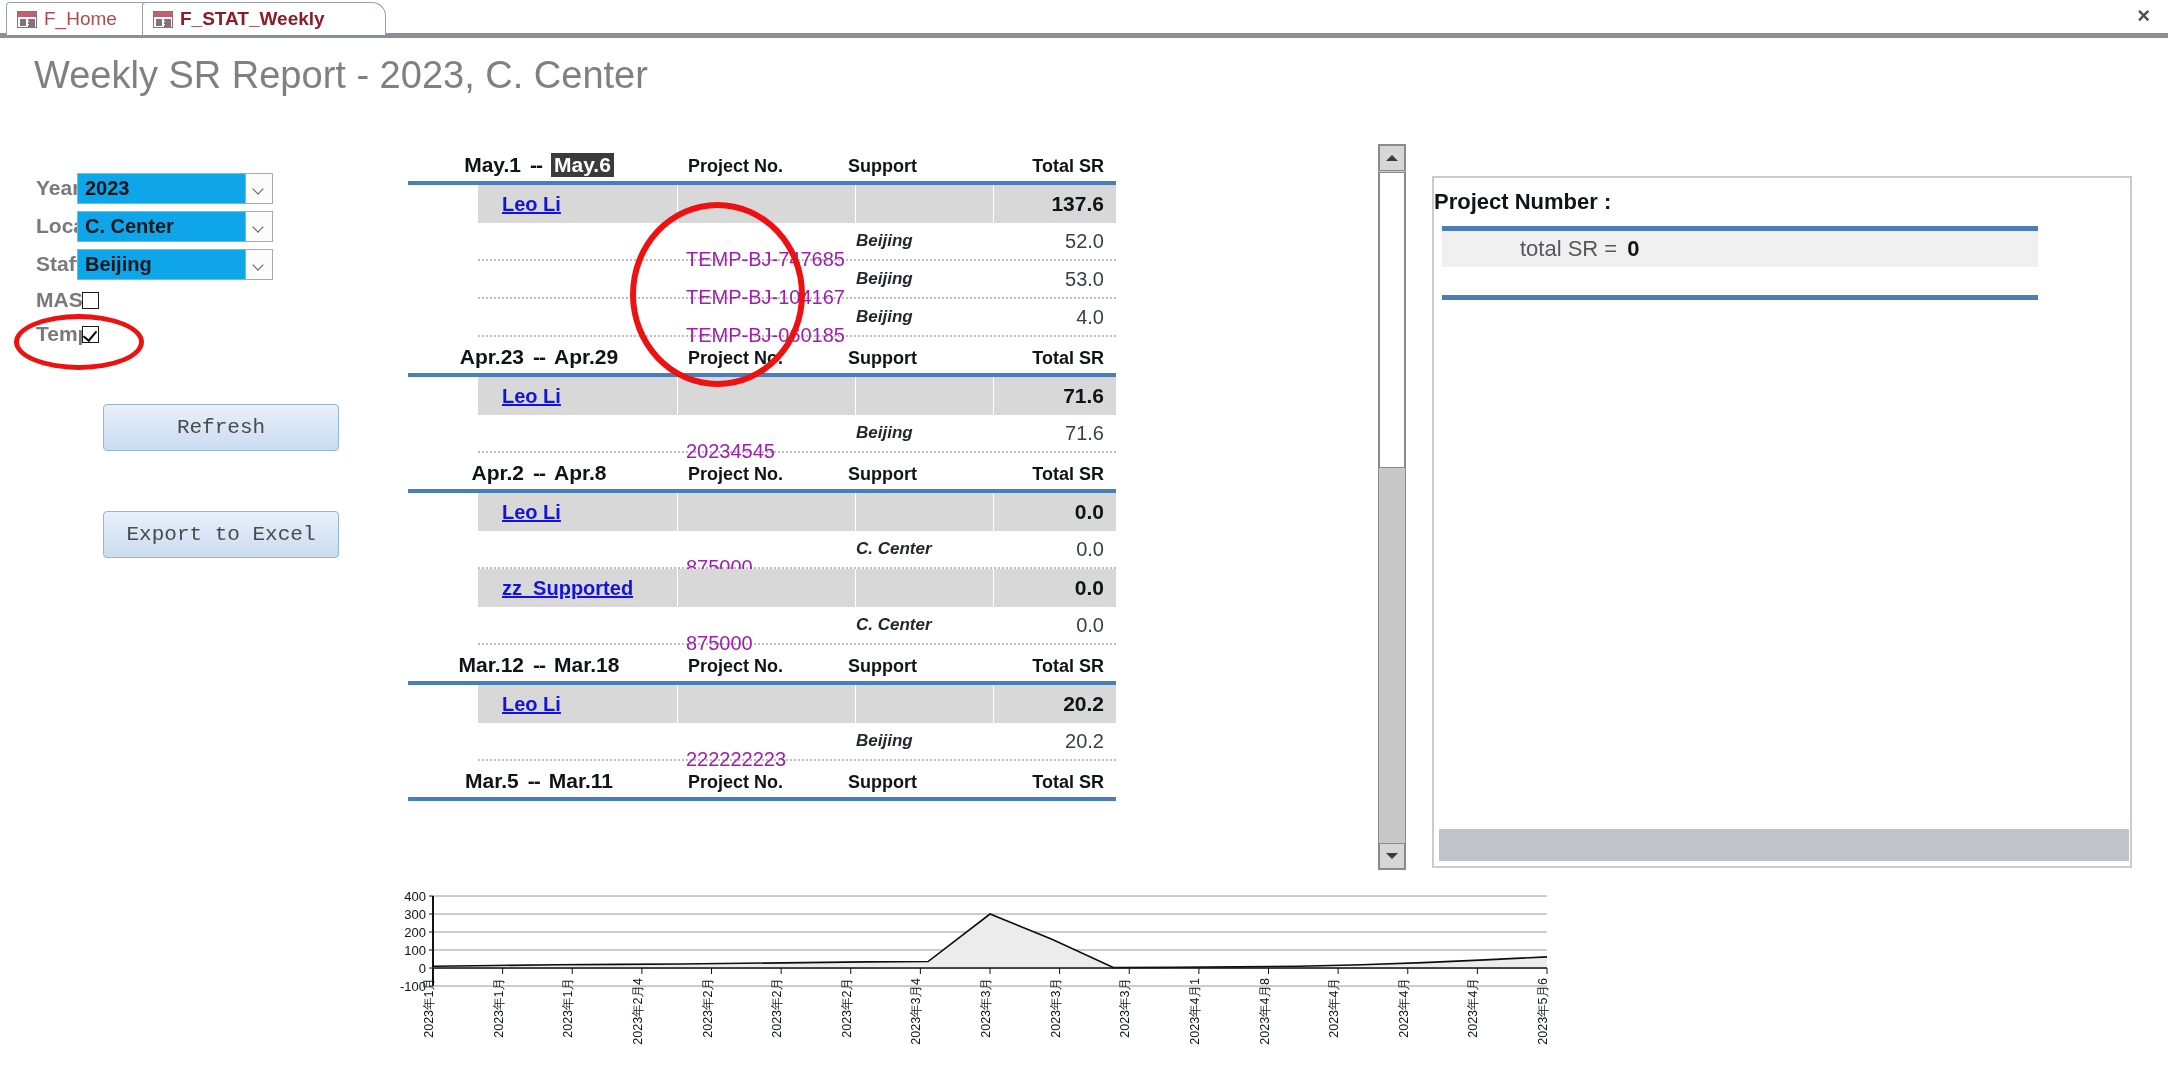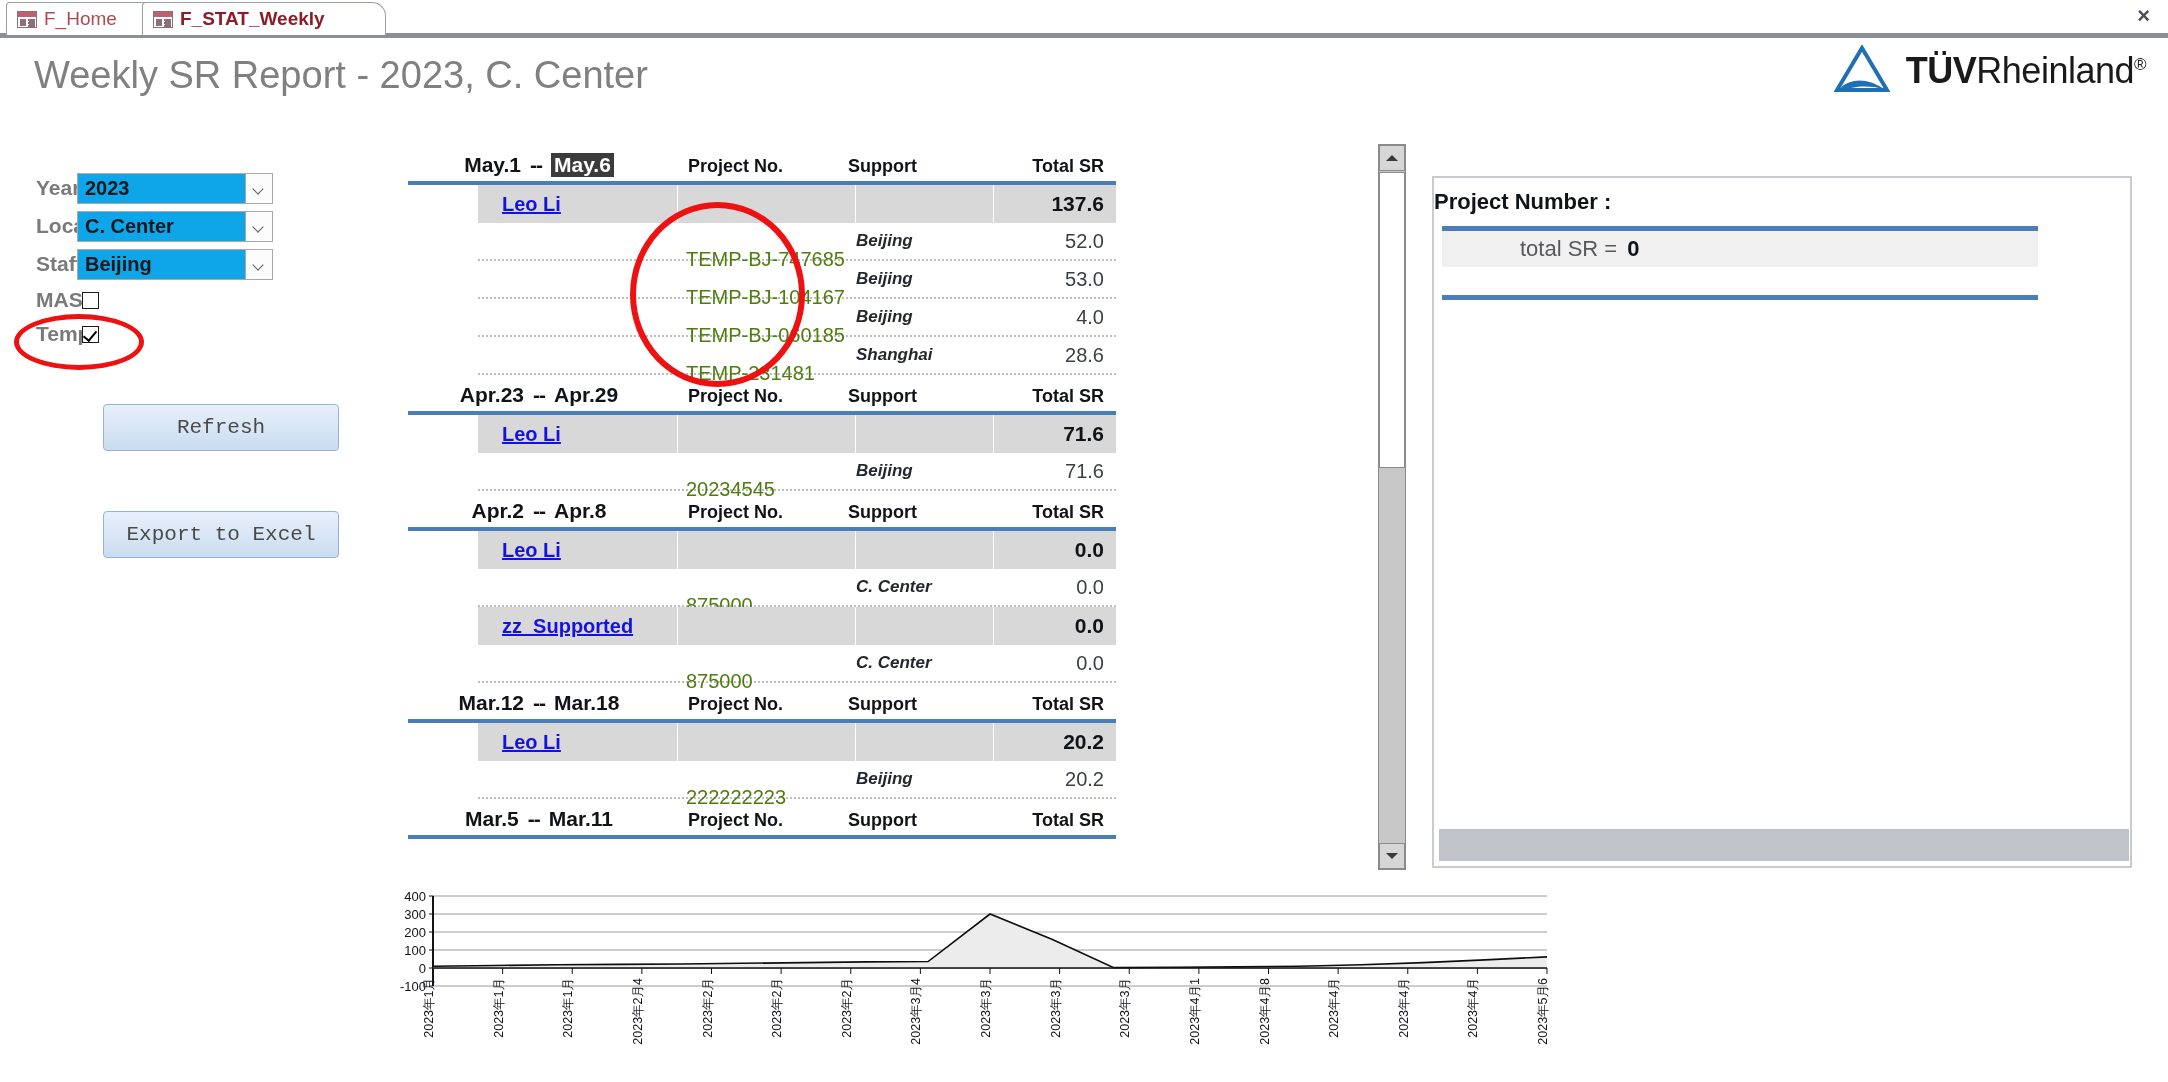--- a/index.html
+++ b/index.html
@@ -180,21 +180,21 @@
     font-size: 20px; font-weight: bold; color: #1313e0;
     text-decoration: underline; cursor: pointer; white-space: nowrap;
   }
 
   .item-row {
     display: flex; height: 38px; align-items: center;
     margin-left: 70px; width: 638px;
     border-bottom: 2px dotted #bdbdbd;
   }
   .ic-pad  { width: 200px; }
-  .ic-proj { width: 178px; font-size: 20px; color: #4d7c0f; padding-left: 8px; white-space: nowrap; margin-top: 36px; }
+  .ic-proj { width: 178px; font-size: 20px; color: #a21caf; padding-left: 8px; white-space: nowrap; margin-top: 36px; }
   .ic-supp { width: 138px; font-size: 17px; font-style: italic; font-weight: bold; color: #24282e; }
   .ic-tot  { width: 122px; text-align: right; padding-right: 12px; font-size: 20px; color: #3a3f46; }
 
   
   .ellipse-proj {
     position: absolute; left: 630px; top: 202px;
     width: 175px; height: 185px;
     border: 6px solid #ee1111; border-radius: 50%;
     pointer-events: none; z-index: 9;
   }
@@ -268,30 +268,20 @@
           <span class="tab-ic-lines"></span>
         </span>
       <span>F_STAT_Weekly</span>
     </div>
 
     <div class="close-x">×</div>
   </div>
 
   <div class="page-title">Weekly SR Report - 2023, C. Center</div>
 
-  <div class="logo">
-    <svg class="logo-mark" viewBox="0 0 56 52">
-      <path d="M28 3 L53 45 L3 45 Z" fill="none" stroke="#1f6fb4" stroke-width="4"></path>
-      <path d="M19 37 L28 21 L37 37 Z" fill="#ffffff"></path>
-      <path d="M7 42 C18 33, 34 33, 50 44 C34 40, 18 41, 9 46 Z" fill="#1f6fb4"></path>
-    </svg>
-    <div class="logo-text">
-      <b>TÜV</b><span>Rheinland</span><span class="reg">®</span>
-    </div>
-  </div>
 
   <div class="form">
 
     <div class="frow">
       <div class="flabel">Year :</div>
       <div class="combo">
         <div class="combo-input">2023</div>
         <div class="combo-btn">
             <span class="chev"></span>
           </div>
@@ -365,26 +355,20 @@
         <div class="ic-pad"></div>
         <div class="ic-proj">TEMP-BJ-104167</div>
         <div class="ic-supp">Beijing</div>
         <div class="ic-tot">53.0</div>
       </div>
       <div class="item-row">
         <div class="ic-pad"></div>
         <div class="ic-proj">TEMP-BJ-060185</div>
         <div class="ic-supp">Beijing</div>
         <div class="ic-tot">4.0</div>
-      </div>
-      <div class="item-row">
-        <div class="ic-pad"></div>
-        <div class="ic-proj">TEMP-231481</div>
-        <div class="ic-supp">Shanghai</div>
-        <div class="ic-tot">28.6</div>
       </div>
       <div class="grp-head">
         <div class="grp-range">
           <span>Apr.23</span>
           <span class="dd">--</span>
           <span>Apr.29</span>
         </div>
         <div class="col-proj">Project No.</div>
         <div class="col-supp">Support</div>
         <div class="col-tot">Total SR</div>

